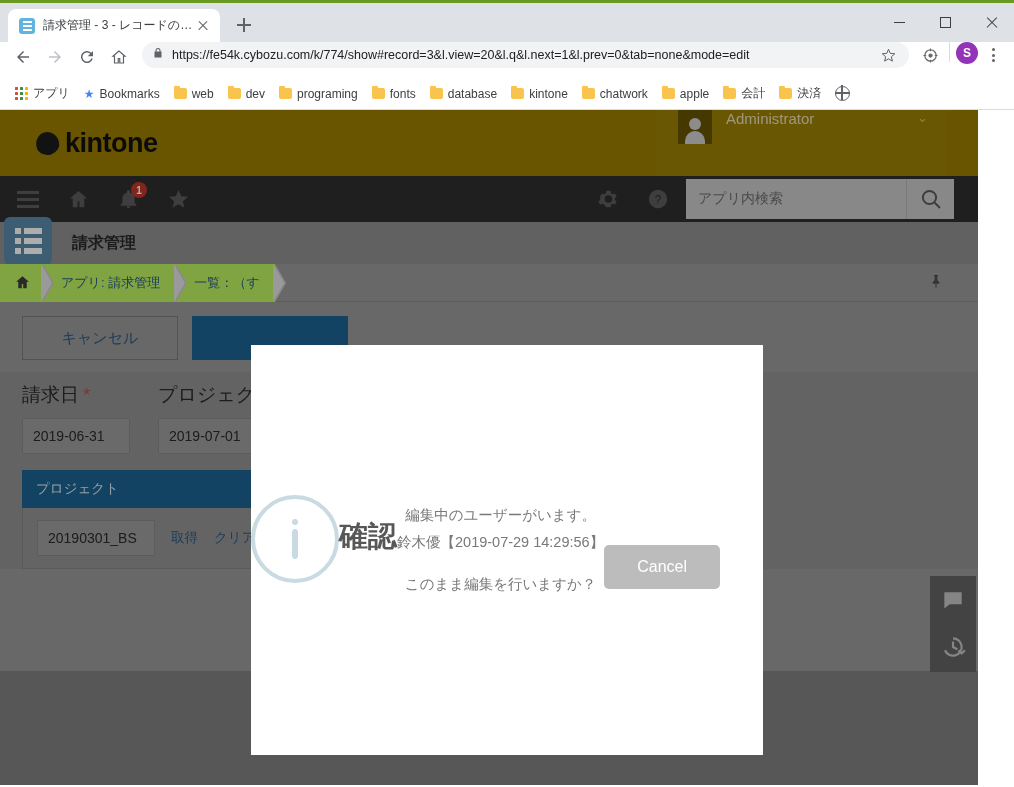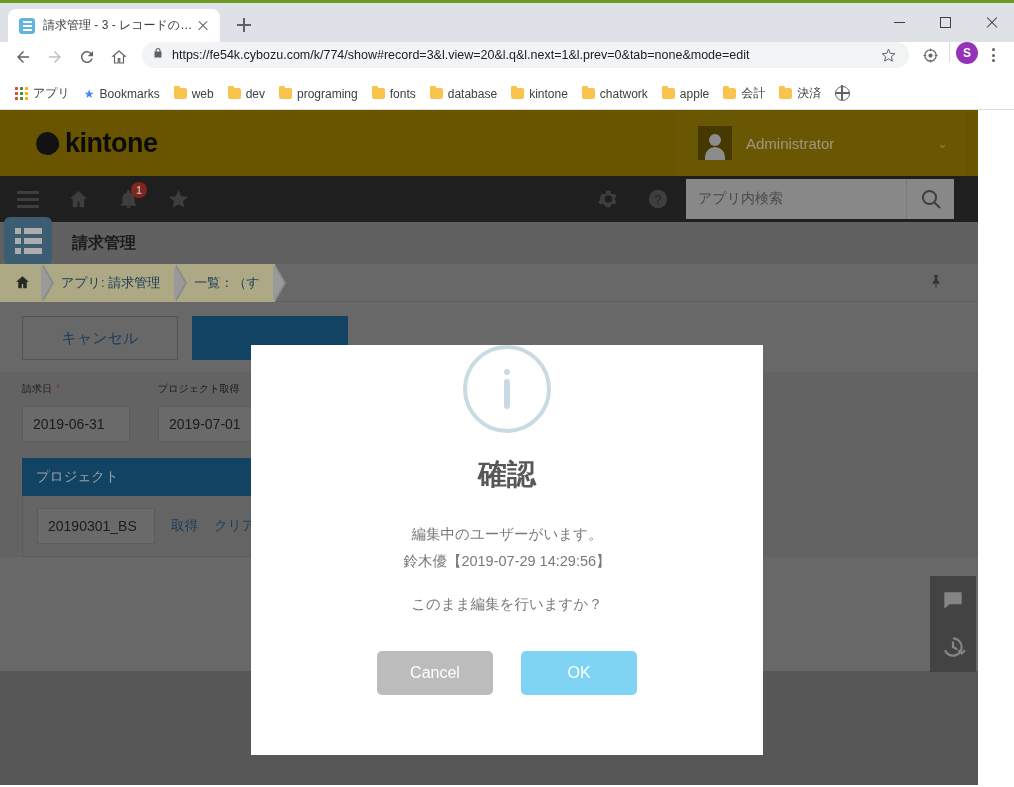--- a/index.html
+++ b/index.html
@@ -128,22 +128,22 @@
   }
   .k-logo {
     display: flex; align-items: center; margin-left: 36px; gap: 6px;
   }
   .k-logo-dot {
     width: 23px; height: 23px; background: #1b1b1b; border-radius: 50% 50% 48% 52% / 55% 55% 45% 45%;
     transform: rotate(-16deg);
   }
   .k-logo-text { font-size: 27px; font-weight: bold; color: #111; letter-spacing: -0.5px; }
   .k-user {
-    position: absolute; right: 12px; top: 0; height: 66px; width: 290px;
-    background: #9d8006; display: flex; align-items: center; gap: 14px; padding-left: 22px;
+    position: absolute; right: 32px; top: 0; height: 66px; width: 290px;
+    background: #9d8006; display: flex; gap: 14px; padding-left: 22px;
   }
   .k-user-ava { width: 34px; height: 34px; background: #665300; display:flex; align-items:flex-end; justify-content:center; }
   .k-user-ava .head { width: 12px; height: 12px; border-radius: 50%; background: #cfcfcf; position: absolute; margin-bottom: 14px; }
   .k-user-ava-inner { position: relative; width: 34px; height: 34px; display:flex; align-items:flex-end; justify-content:center; }
   .k-user-ava .body { width: 20px; height: 13px; border-radius: 10px 10px 0 0; background: #cfcfcf; }
   .k-user-name { font-size: 15px; color: #e8dfb9; flex: 1; }
   .k-caret { color: #cdbd7d; font-size: 13px; margin-right: 18px; }
 
   .k-nav {
     height: 46px; background: #2e2e2e; display: flex; align-items: center; position: relative;
@@ -180,21 +180,21 @@
   .k-appicon .row i:first-child { width: 6px; height: 6px; background: #fff; display: block; }
   .k-appicon .row i:last-child { width: 18px; height: 6px; background: #fff; display: block; }
   .k-appname { font-size: 16px; font-weight: bold; color: #2a2a2a; margin-left: 20px; }
 
   .k-breadcrumb {
     height: 38px; background: #9a9a9a; display: flex; align-items: center;
     border-bottom: 1px solid #8a8a8a; position: relative;
   }
   .crumb {
     display: flex; align-items: center; height: 38px; padding: 0 16px 0 18px;
-    font-size: 13px; color: #2c5a82; position: relative; background: #fef9c3;
+    font-size: 13px; color: #2c5a82; position: relative; background: #bef264;
   }
   .crumb::after {
     content: ""; position: absolute; right: -11px; top: 0;
     border-top: 19px solid transparent; border-bottom: 19px solid transparent;
     border-left: 11px solid #8a8a8a; z-index: 1;
   }
   .crumb::before {
     content: ""; position: absolute; right: -9px; top: 0;
     border-top: 19px solid transparent; border-bottom: 19px solid transparent;
     border-left: 11px solid #9a9a9a; z-index: 2;
@@ -208,21 +208,21 @@
     min-width: 156px; height: 44px; border: 1px solid #7b7b7b; background: #9a9a9a;
     color: #2c5a82; font-size: 15px; display: flex; align-items: center; justify-content: center;
   }
   .btn-save {
     min-width: 156px; height: 44px; background: #1b6392; color: #fff;
     font-size: 15px; display: flex; align-items: center; justify-content: center;
   }
   .k-formwrap { background: #929292; padding: 10px 22px 0 22px; }
   .k-fieldrow { display: flex; gap: 28px; }
   .k-field { display: flex; flex-direction: column; }
-  .k-label { font-size: 10px; color: #2b2b2b; margin-bottom: 10px; white-space: nowrap; }
+  .k-label { font-size: 19px; color: #2b2b2b; margin-bottom: 10px; white-space: nowrap; }
   .k-req { color: #b5534a; margin-left: 4px; }
   .k-input {
     height: 36px; border: 1px solid #888; background: #9c9c9c; color: #2b2b2b;
     font-size: 14px; display: flex; align-items: center; padding: 0 10px;
   }
   .k-group { margin-top: 16px; }
   .k-group-head {
     background: #1b6392; color: #dbe8f2; font-size: 13.5px;
     padding: 10px 14px; width: 620px;
   }
@@ -237,21 +237,21 @@
     position: absolute; right: 2px; top: 274px; width: 46px;
     background: #636363; padding: 10px 0; display: flex; flex-direction: column;
     align-items: center; gap: 16px;
   }
   .side-ico { width: 30px; height: 30px; color: #c5c5c5; display: flex; align-items: center; justify-content: center; }
 
   
   .overlay { position: absolute; inset: 0; background: rgba(0,0,0,0.32); }
   .modal {
     position: absolute; left: 251px; top: 235px; width: 512px; height: 410px;
-    background: #fff; display: flex; flex-direction: column; align-items: center;
+    background: #fff; display: flex; align-items: center;
   }
   .modal-icon {
     width: 88px; height: 88px; border-radius: 50%; border: 4px solid #c9dae2;
     display: flex; align-items: center; justify-content: center; margin-bottom: 22px;
   }
   .modal-icon .i-dot { width: 6px; height: 6px; border-radius: 50%; background: #c9dae2; margin-bottom: 4px; }
   .modal-icon .i-bar { width: 6px; height: 30px; border-radius: 3px; background: #c9dae2; }
   .modal-icon-inner { display: flex; flex-direction: column; align-items: center; }
   .modal-title { font-size: 29px; font-weight: bold; color: #575757; margin-bottom: 26px; }
   .modal-text { font-size: 14.5px; color: #797979; text-align: center; line-height: 1.85; }
@@ -569,18 +569,17 @@
       </div>
       <div class="modal-title">確認</div>
       <div class="modal-text">
         <p>編集中のユーザーがいます。</p>
         <p>鈴木優【2019-07-29 14:29:56】</p>
         <div class="gap"></div>
         <p>このまま編集を行いますか？</p>
       </div>
       <div class="modal-btns">
         <div class="m-btn m-cancel">Cancel</div>
-        <div class="m-btn m-ok">OK</div>
       </div>
     </div>
 
   </div>
 </div>
 
 </body></html>

